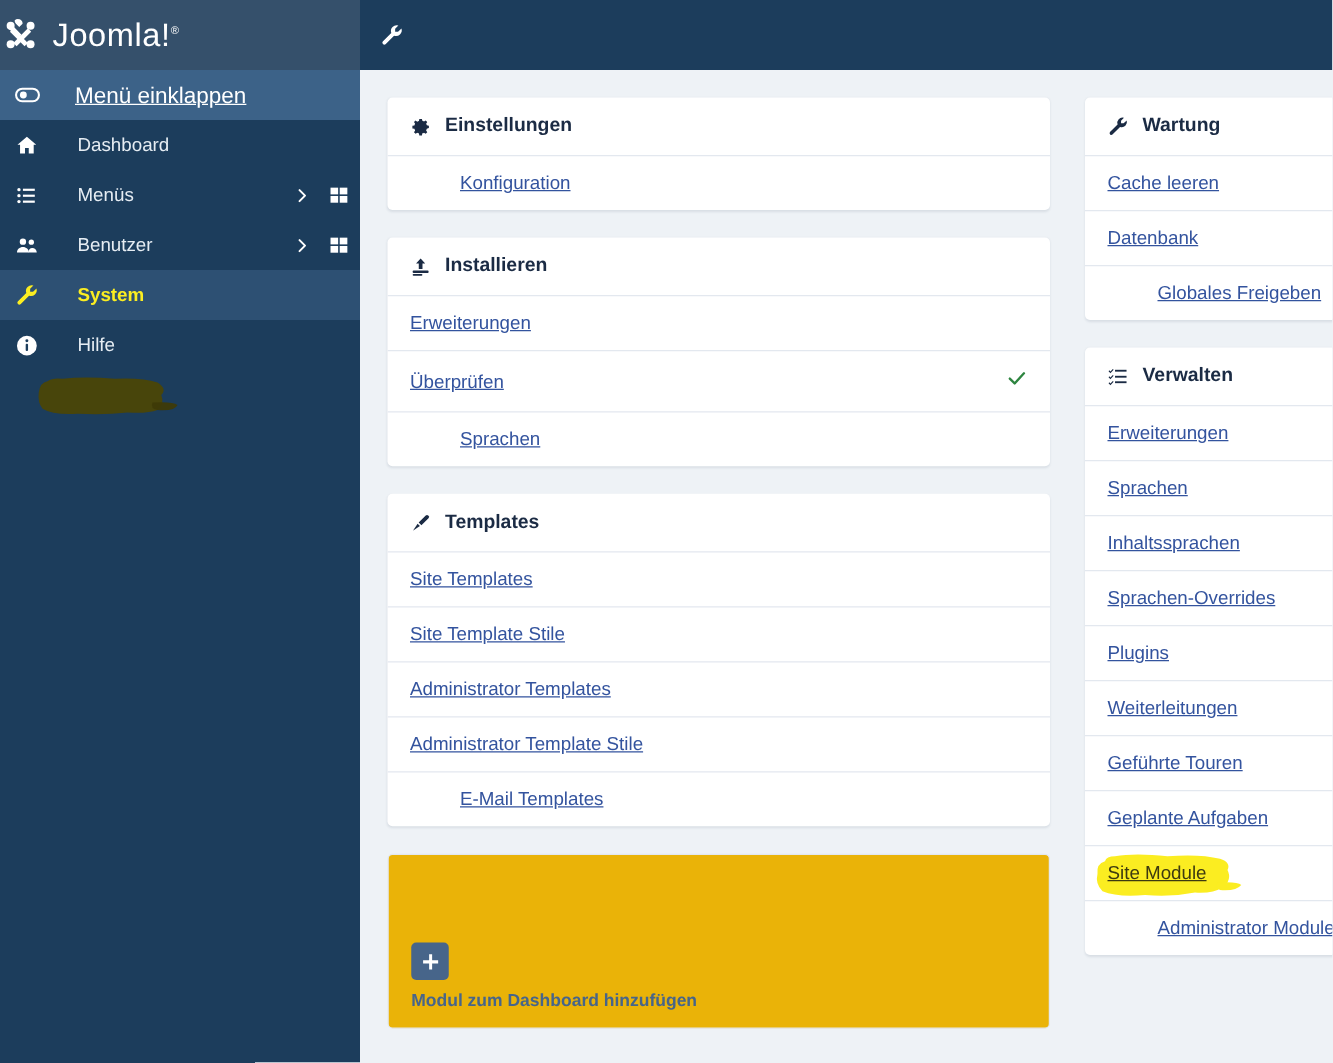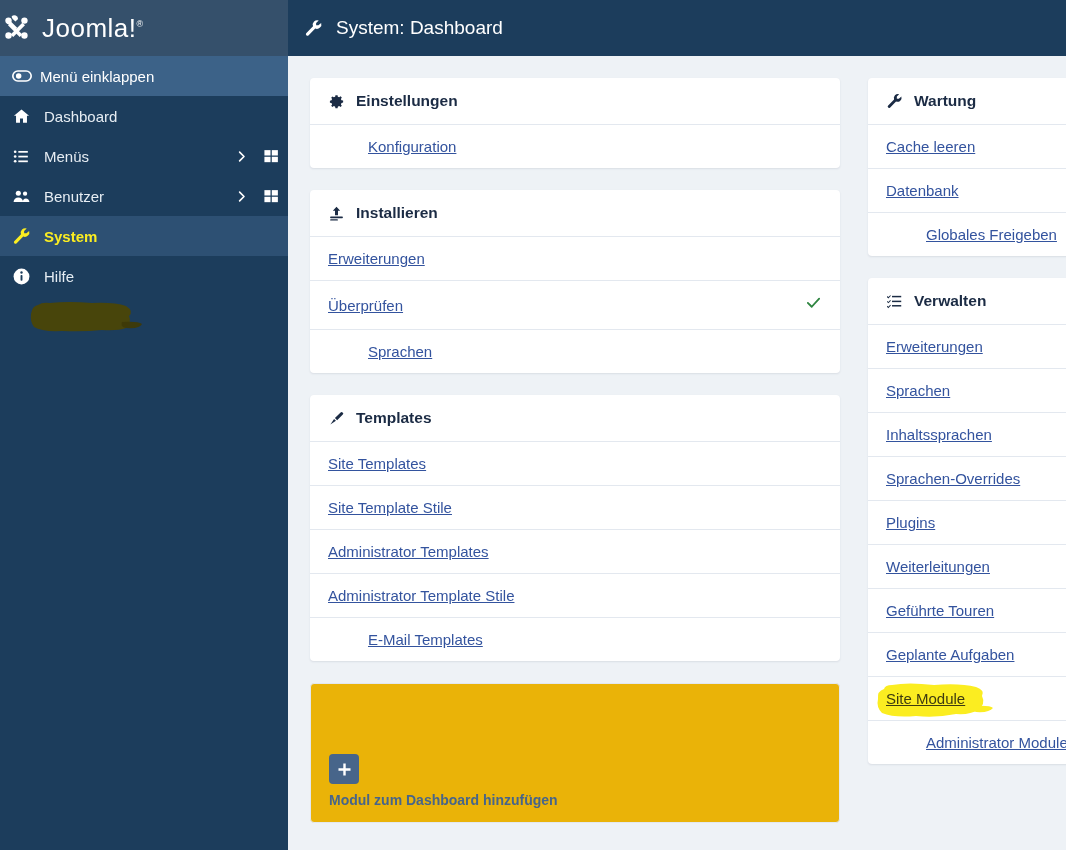--- a/index.html
+++ b/index.html
@@ -32,33 +32,33 @@
   .brand-word sup { font-size: 9px; vertical-align: super; }
 
   .collapse-row {
     height: 40px;
     background: #3c6288;
     display: flex; align-items: center;
     padding-left: 12px;
     cursor: pointer;
   }
   .collapse-row .ico { width: 28px; flex: 0 0 28px; display: flex; align-items: center; }
-  .collapse-row .lbl { color: #ffffff; font-size: 15px; margin-left: 0; }
+  .collapse-row .lbl { color: #ffffff; font-size: 18px; margin-left: 20px; text-decoration: underline; }
 
   .nav-item {
     height: 40px;
     display: flex; align-items: center;
     padding-left: 12px;
     color: #e6edf3;
     font-size: 15px;
     cursor: pointer;
     position: relative;
   }
   .nav-item .ico { width: 28px; flex: 0 0 28px; display: flex; align-items: center; justify-content: flex-start; }
-  .nav-item .lbl { margin-left: 4px; flex: 1 1 auto; }
+  .nav-item .lbl { margin-left: 22px; flex: 1 1 auto; }
   .nav-item .chev { width: 26px; flex: 0 0 26px; display: flex; align-items: center; justify-content: center; }
   .nav-item .grid { width: 34px; flex: 0 0 34px; display: flex; align-items: center; justify-content: center; }
   .nav-item.active { background: #2d5073; }
   .nav-item.highlighted .lbl { color: #fbed21; font-weight: 600; position: relative; z-index: 3; }
 
   
   .hl-blob { position: absolute; pointer-events: none; z-index: 2; }
 
   
   #main {
@@ -271,21 +271,20 @@
 </div>
 
 <div id="main">
 
   <div class="topbar">
     <span class="ico">
       <svg viewBox="0 0 24 24" width="19" height="19">
         <path fill="#ffffff" d="M21.7 4.9a5.8 5.8 0 0 1-7.5 7.2L5.6 20.7a2 2 0 0 1-2.8-2.8l8.6-8.6a5.8 5.8 0 0 1 7.2-7.5l-3.3 3.3 0 2.9 2.9 0z"></path>
       </svg>
     </span>
-    <span class="title">System: Dashboard</span>
   </div>
 
   <div class="columns">
     <div class="col-left" id="col-left">
         <div class="panel">
           <div class="panel-head">
       <span class="ico">
               <svg viewBox="0 0 24 24" width="17" height="17">
                 <path fill="#1b2b44" d="M12 8.2A3.8 3.8 0 1 0 12 15.8 3.8 3.8 0 0 0 12 8.2zm9.3 5.1.1-1.3-.1-1.3-2.3-.4a7 7 0 0 0-.8-1.9l1.3-1.9-1.8-1.8-1.9 1.3a7 7 0 0 0-1.9-.8L13.5 3h-3l-.4 2.3a7 7 0 0 0-1.9.8L6.3 4.8 4.5 6.6l1.3 1.9a7 7 0 0 0-.8 1.9l-2.3.4v3l2.3.4a7 7 0 0 0 .8 1.9l-1.3 1.9 1.8 1.8 1.9-1.3a7 7 0 0 0 1.9.8l.4 2.3h3l.4-2.3a7 7 0 0 0 1.9-.8l1.9 1.3 1.8-1.8-1.3-1.9a7 7 0 0 0 .8-1.9z"></path>
               </svg>

